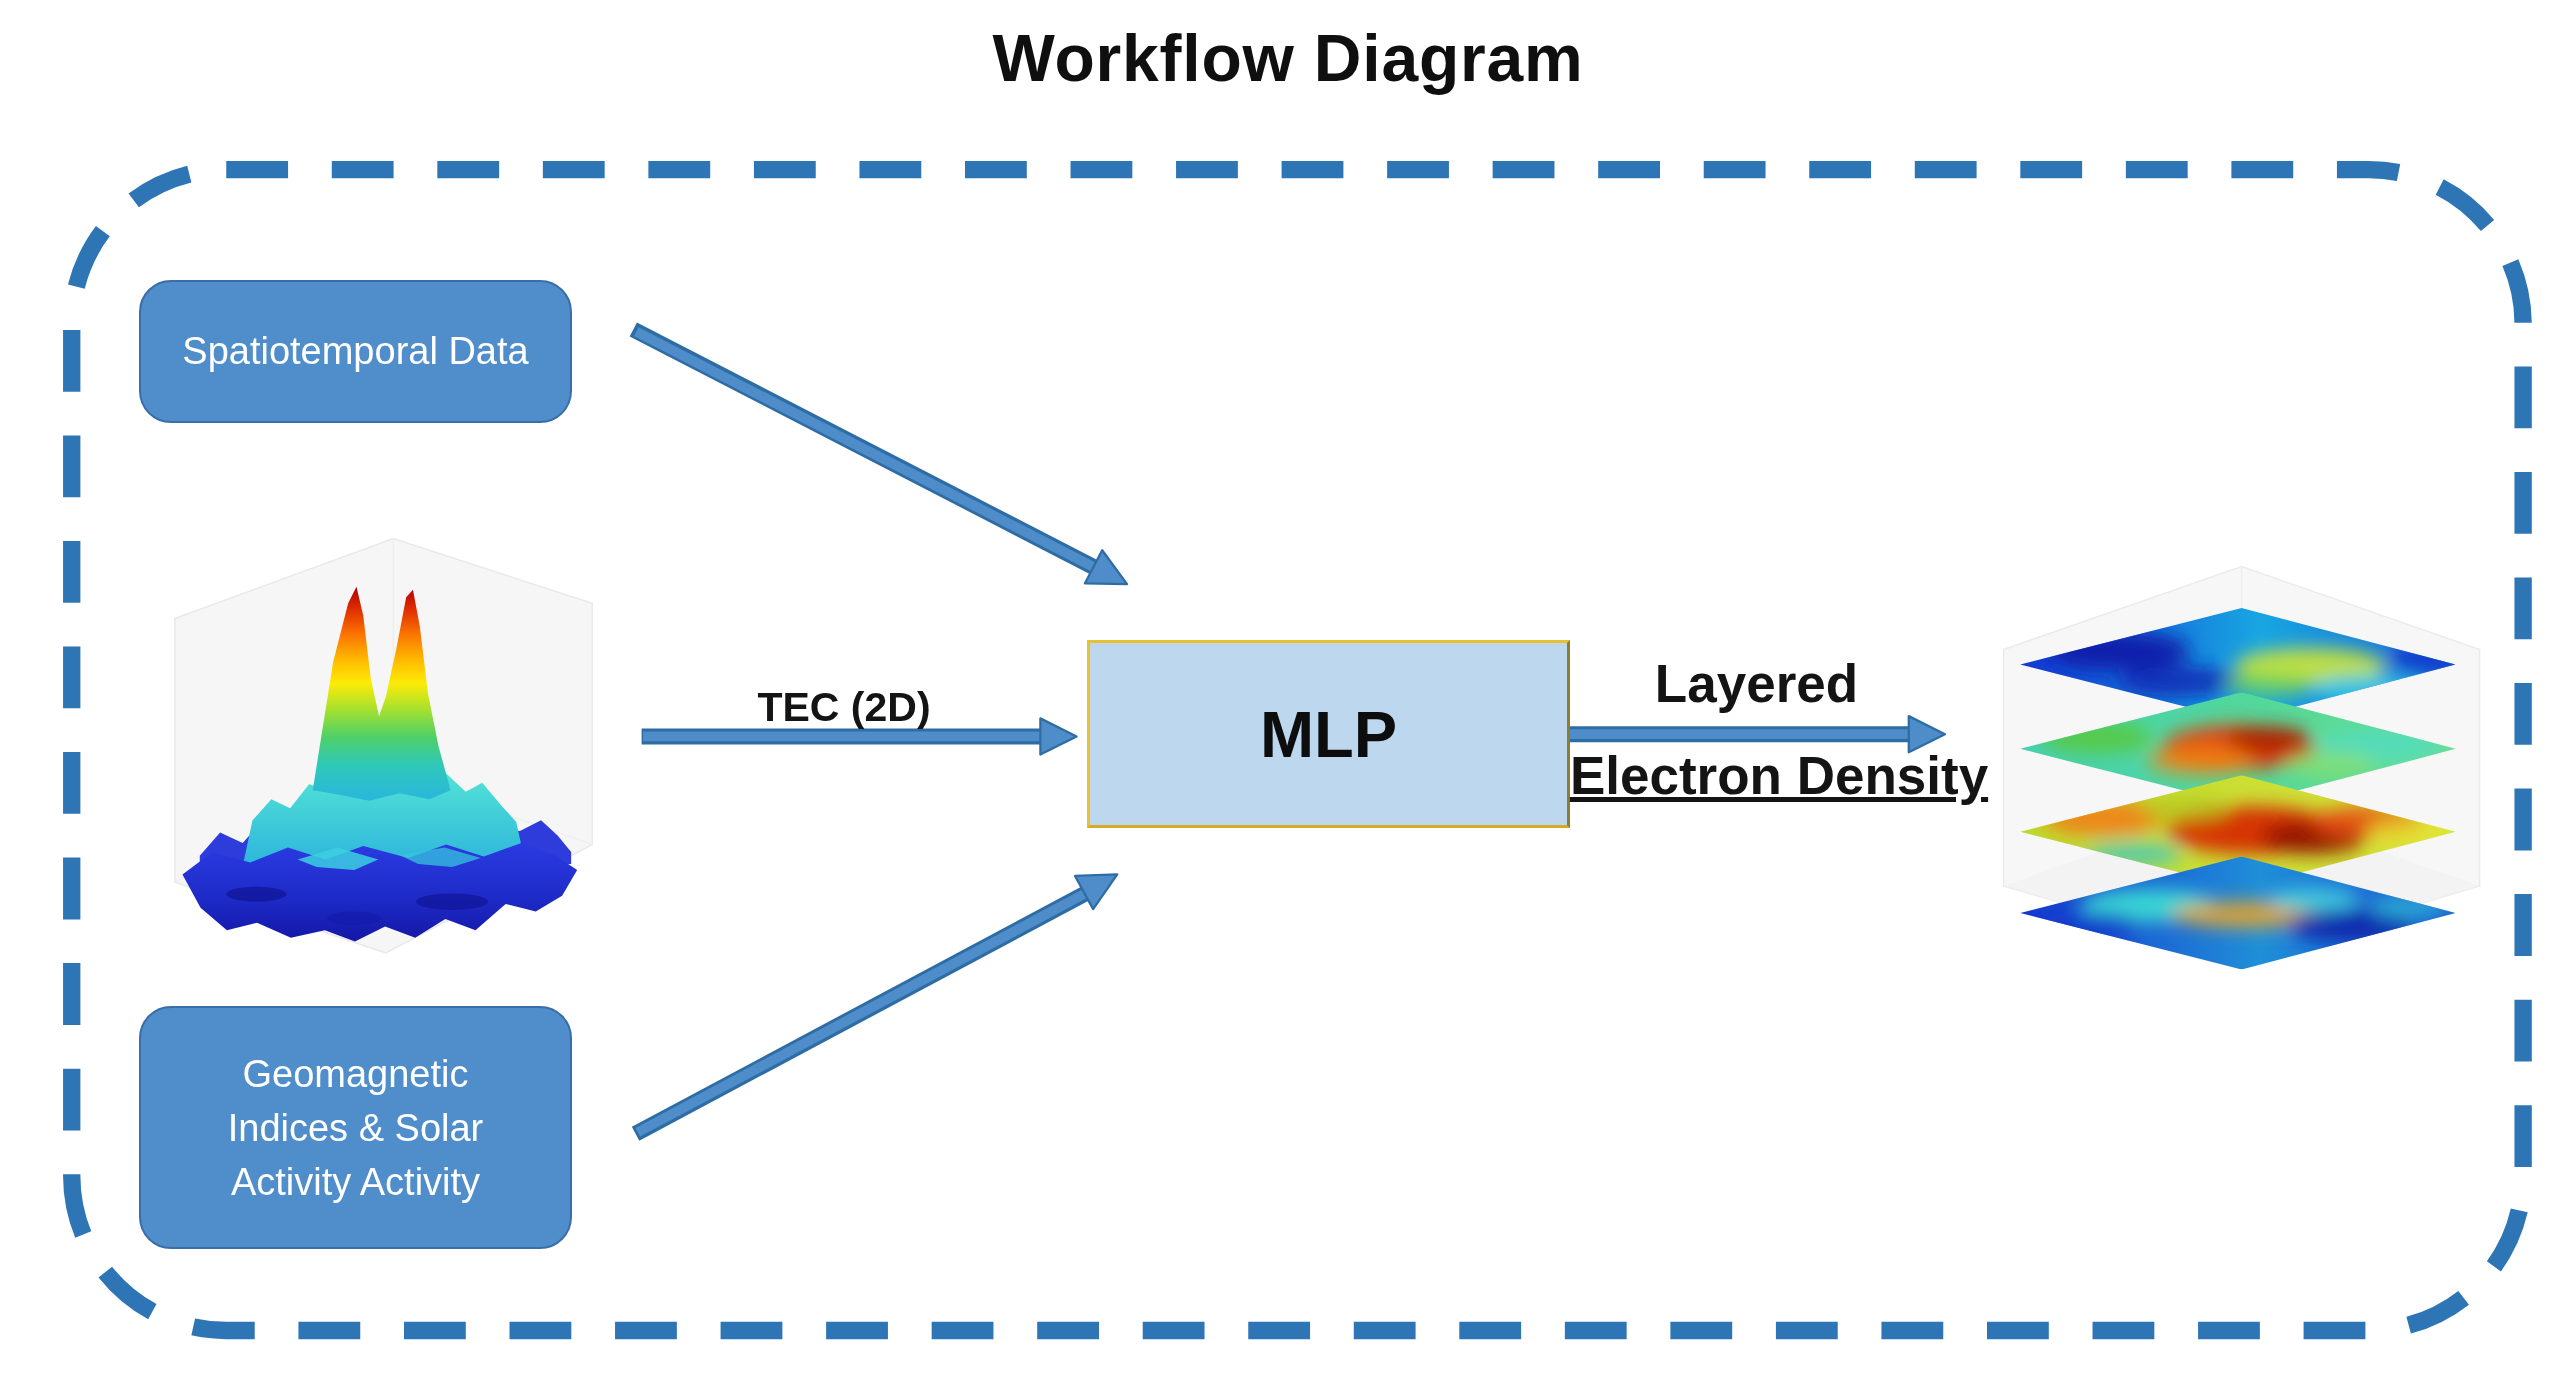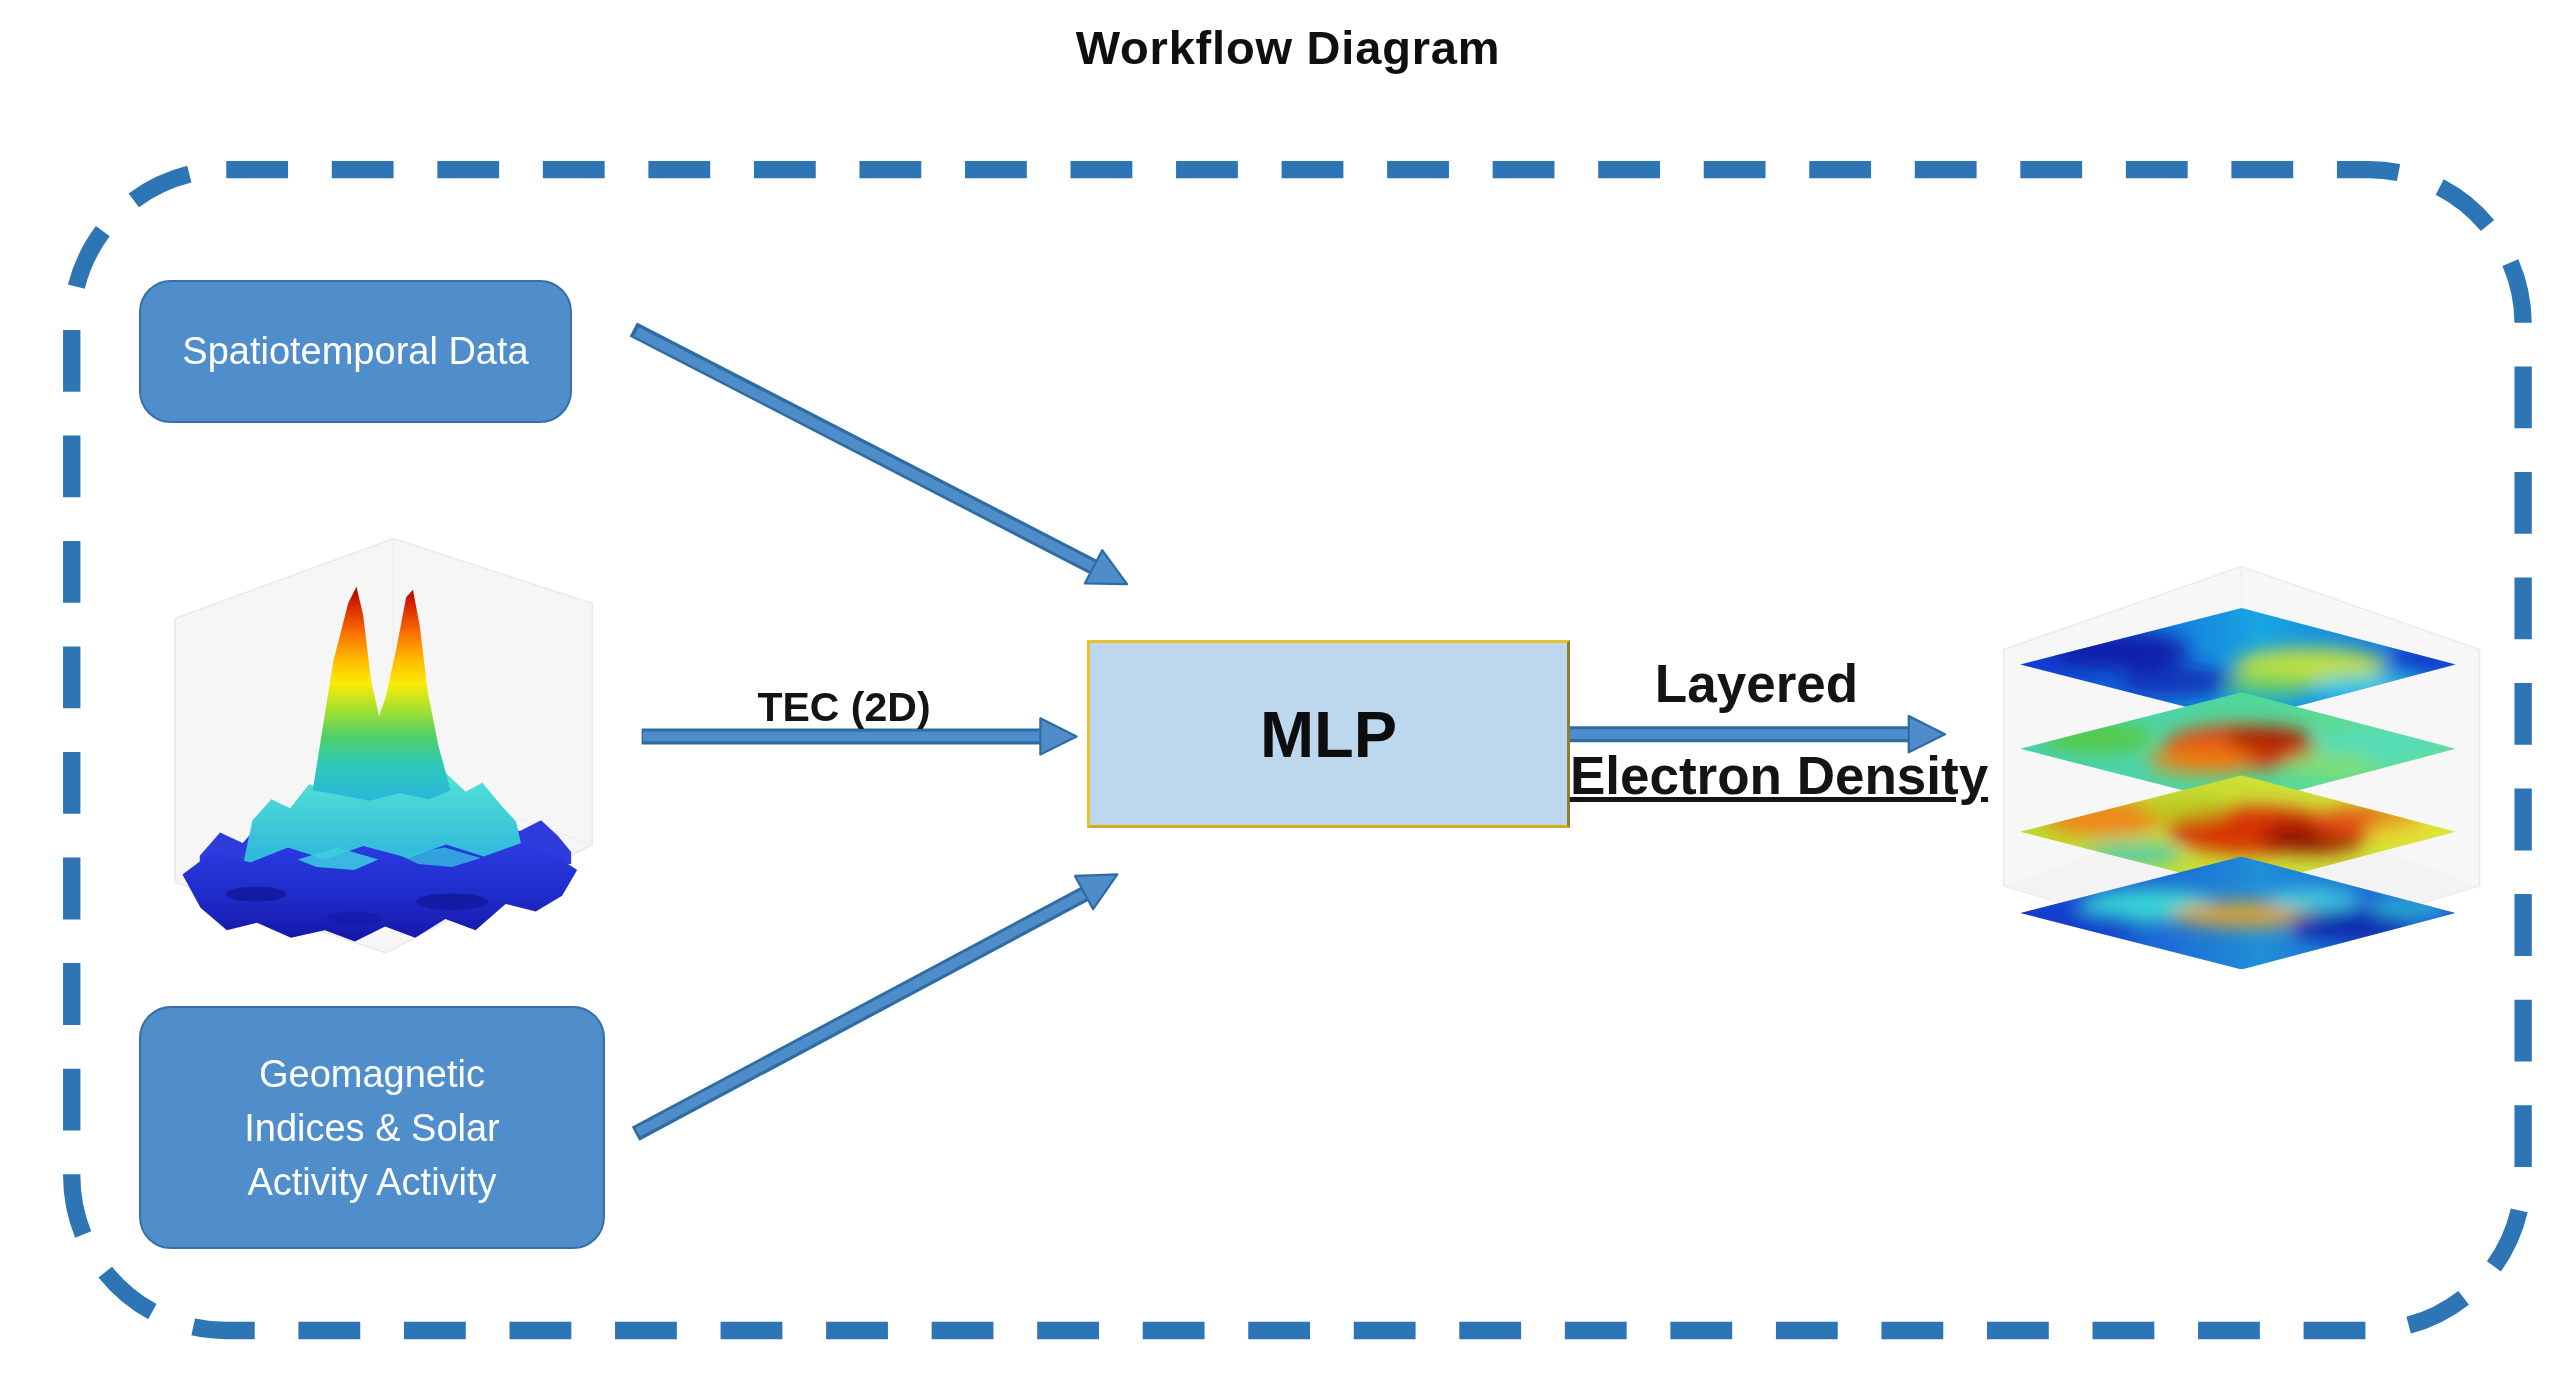--- a/index.html
+++ b/index.html
@@ -15,31 +15,31 @@
     background:var(--page-bg); overflow:hidden;
     font-family:"Liberation Sans", sans-serif;
   }
   .bg-svg{position:absolute; inset:0; z-index:0;}
   .dash-rect{fill:none; stroke:var(--dashed-border); stroke-width:23; stroke-dasharray:82 58;}
   .arrow-outline{stroke:var(--arrow-outline); stroke-width:21; stroke-linecap:butt;}
   .arrow-core{stroke:var(--arrow-fill); stroke-width:13; stroke-linecap:butt;}
   .arrow-head{fill:var(--arrow-fill); stroke:var(--arrow-outline); stroke-width:3; stroke-linejoin:round;}
   .title{
     position:absolute; left:0; top:19.6px; width:2576px; text-align:center;
-    font-size:47px; font-weight:700; color:var(--title-text); z-index:2; letter-spacing:0.8px;
+    font-size:66px; font-weight:700; color:var(--title-text); z-index:2; letter-spacing:0.8px;
   }
   .flow-node{
     position:absolute; z-index:1; box-sizing:border-box;
     background:var(--node-fill); border:2.3px solid var(--node-border);
     border-radius:32px; color:var(--node-text);
     display:flex; flex-direction:column; align-items:center; justify-content:center;
     text-align:center; padding:1px 18px;
   }
   .node-spatiotemporal{left:139px; top:280px; width:433px; height:143px; font-size:38px;}
-  .node-geomagnetic{left:139px; top:1006px; width:466px; height:243px; font-size:38px; line-height:54px;}
+  .node-geomagnetic{left:139px; top:1006px; width:433px; height:243px; font-size:38px; line-height:54px;}
   .node-mlp{
     position:absolute; z-index:1; box-sizing:border-box;
     left:1087px; top:640px; width:483px; height:188px;
     background:var(--mlp-fill);
     border:3.8px solid; border-color:var(--mlp-border) #8F7D2E #D4AB22 var(--mlp-border);
     display:flex; align-items:center; justify-content:center;
     font-size:65px; font-weight:700; color:#0D0D0D;
   }
   .figure{position:absolute; z-index:1;}
   .fig-surface{left:128px; top:519px;}

